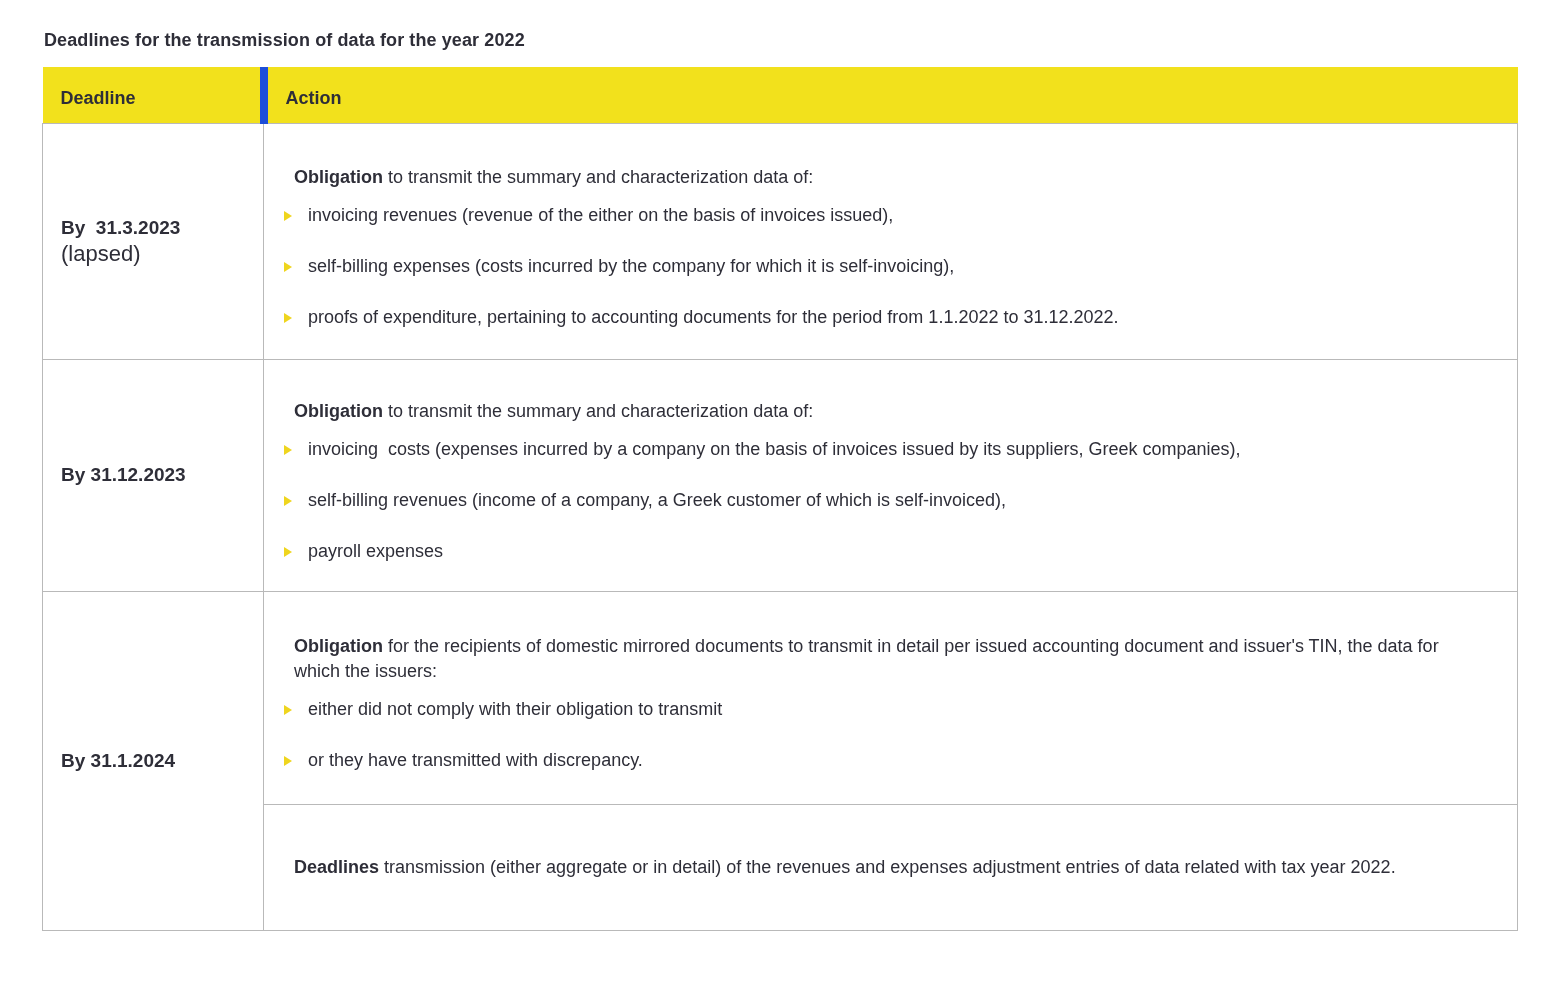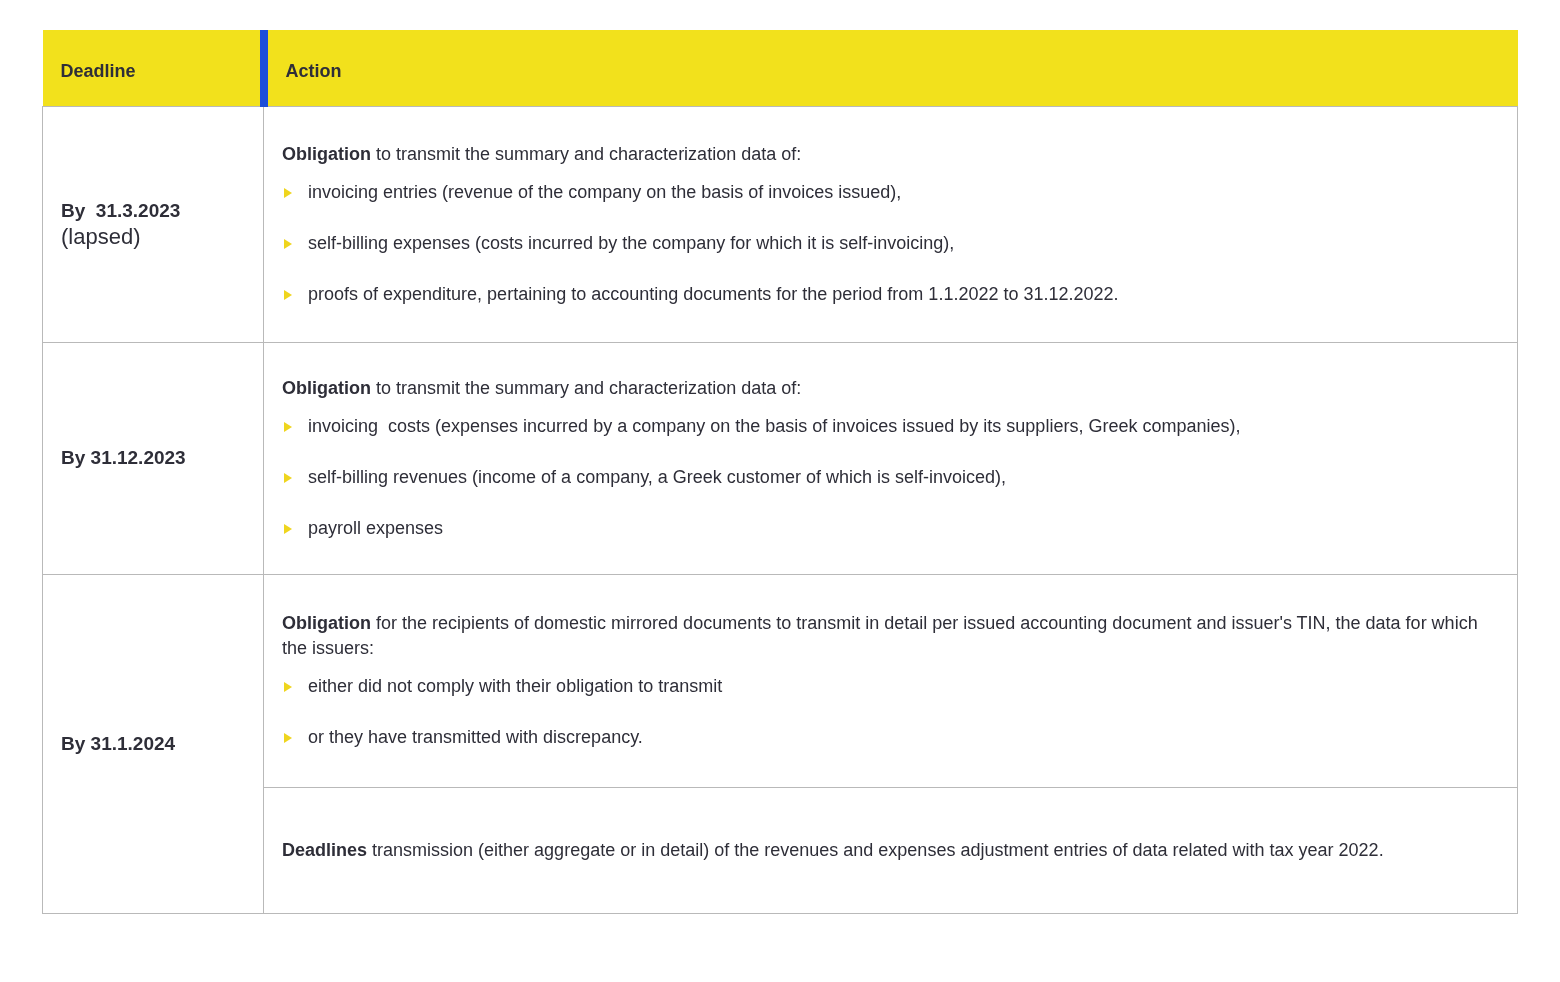--- a/index.html
+++ b/index.html
@@ -25,21 +25,21 @@
     border-collapse: collapse;
     table-layout: fixed;
     width: 1476px;
   }
   col.col-deadline { width: 221px; }
   th {
     background: var(--header-bg, #F2E11C);
     text-align: left;
     font-size: 18px;
     font-weight: bold;
-    height: 76px;
+    height: 56px;
     vertical-align: middle;
     padding: 8px 0 0 18px;
     border: none;
     color: var(--text, #2E2E38);
   }
   th.action-header { border-left: 8px solid #1d4ed8; }
   td {
     border: 1px solid var(--border, #B9B9B9);
     vertical-align: middle;
     background: #ffffff;
@@ -58,21 +58,21 @@
   .deadline-note {
     font-weight: normal;
     font-size: 22px;
     margin-top: 2px;
   }
   .action-cell {
     padding: 26px 26px 26px 18px;
     font-size: 18px;
     line-height: 25px;
   }
-  .action-cell p { margin: 0; }
+  .action-cell p { margin: 12px; }
   .action-cell .lead { font-weight: bold; }
   ul.bullets {
     list-style: none;
     margin: 13px 0 0 2px;
     padding: 0;
   }
   ul.bullets li {
     display: flex;
     align-items: flex-start;
   }
@@ -86,20 +86,21 @@
     border-bottom: 5px solid transparent;
     margin: 8px 16px 0 0;
   }
   .bullet-text, .intro-text { white-space: pre-wrap; }
 </style>
 </head>
 <body>
 
 <div class="page">
 
+  <h1 class="page-title">Deadlines for the transmission of data for the year 2022</h1>
 
   <table class="deadlines">
     <colgroup>
       <col class="col-deadline">
       <col class="col-action">
     </colgroup>
 
     <tbody>
         <tr>
       <th>Deadline</th>
@@ -109,21 +110,21 @@
     <tr class="row-1">
       <td class="deadline-cell">
         <div class="deadline-label">By  31.3.2023</div>
         <div class="deadline-note">(lapsed)</div>
       </td>
       <td class="action-cell">
         <p><span class="lead">Obligation</span><span class="intro-text"> to transmit the summary and characterization data of:</span></p>
         <ul class="bullets">
           <li>
                 <span class="tri"></span>
-                <span class="bullet-text">invoicing entries (revenue of the company on the basis of invoices issued),</span>
+                <span class="bullet-text">invoicing revenues (revenue of the either on the basis of invoices issued),</span>
               </li>
           <li>
                 <span class="tri"></span>
                 <span class="bullet-text">self-billing expenses (costs incurred by the company for which it is self-invoicing),</span>
               </li>
           <li>
                 <span class="tri"></span>
                 <span class="bullet-text">proofs of expenditure, pertaining to accounting documents for the period from 1.1.2022 to 31.12.2022.</span>
               </li>
         </ul>

